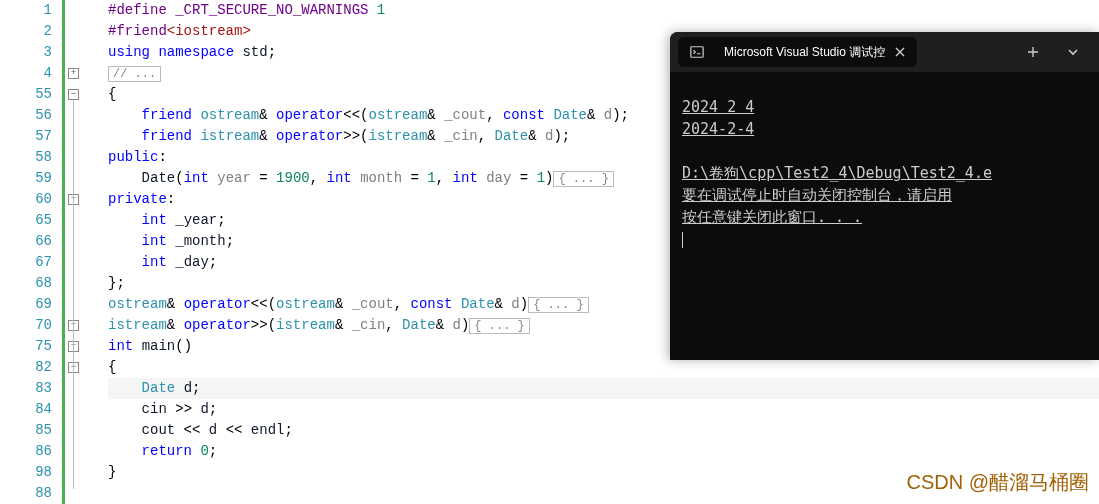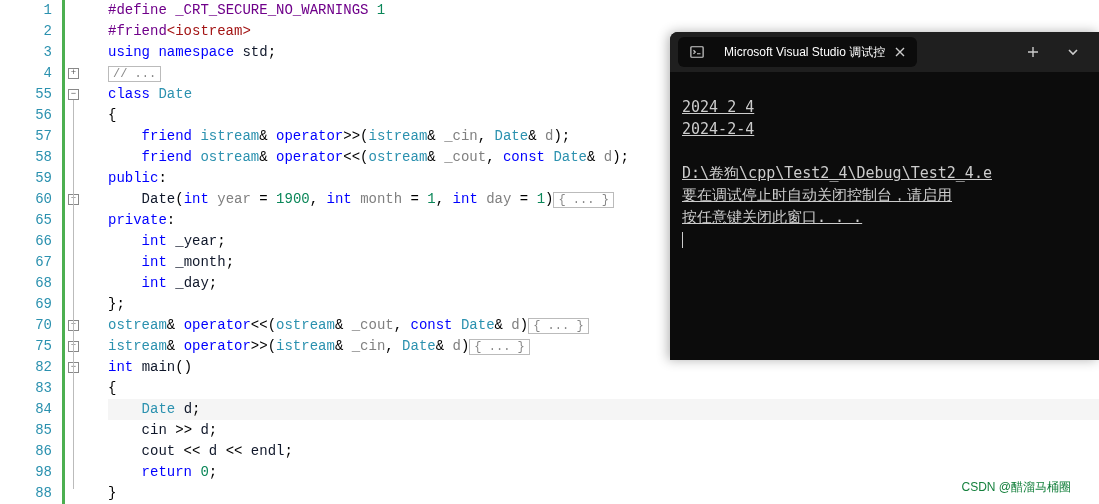--- a/index.html
+++ b/index.html
@@ -27,21 +27,21 @@
     .titlebar { height: 40px; background: #1f1f1f; display: flex; align-items: center; padding: 0 8px; color: #fff; font-family: 'Segoe UI', sans-serif; font-size: 12px; }
     .tbar-icon { width: 18px; height: 18px; margin-right: 10px; display: flex; align-items: center; justify-content: center; }
     .tab { display: flex; align-items: center; gap: 8px; padding: 6px 10px; background: #0c0c0c; border-radius: 6px; }
     .tab-close { width: 14px; height: 14px; display: flex; align-items: center; justify-content: center; color: #ccc; cursor: pointer; }
     .tbar-right { margin-left: auto; display: flex; gap: 4px; }
     .tbar-btn { width: 36px; height: 28px; display: flex; align-items: center; justify-content: center; color: #ccc; }
     .console-body { padding: 24px 12px; line-height: 22px; white-space: pre; font-size: 15px; text-decoration: underline; }
     .cursor-blink { display: inline-block; width: 1px; height: 16px; background: #ccc; vertical-align: middle; animation: blink 1s steps(1) infinite; }
     @keyframes blink { 50% { opacity: 0; } }
     
-    .watermark { position: absolute; right: 28px; bottom: 8px; font-family: 'Microsoft YaHei', sans-serif; font-size: 12px; color: #15803d; }
+    .watermark { position: absolute; right: 10px; bottom: 8px; font-family: 'Microsoft YaHei', sans-serif; font-size: 20px; color: #a16207; }
   </style>
 </head>
 <body>
 
 <div class="editor">
   <div class="gutter" id="gutter">
       <div>1</div>
       <div>2</div>
       <div>3</div>
       <div>4</div>
@@ -75,24 +75,23 @@
       <div class="fold" style="top: 341px;">+</div>
       <div class="fold" style="top: 362px;">−</div>
       <div class="vline" style="top: 100px; height: 284px;"></div>
       <div class="vline" style="top: 373px; height: 116px;"></div>
     </div>
   <div class="code" id="code">
       <div class="code-line"><span class="def">#define</span> <span class="def">_CRT_SECURE_NO_WARNINGS</span> <span class="num">1</span></div>
       <div class="code-line"><span class="def">#friend</span><span class="str">&lt;iostream&gt;</span></div>
       <div class="code-line"><span class="kw">using</span> <span class="kw">namespace</span> <span class="id">std</span>;</div>
       <div class="code-line"><span class="collapsed-box">// ...</span></div>
-      <div class="code-line"><span class="kw">class</span> <span class="type">Date</span></div>
       <div class="code-line">{</div>
+      <div class="code-line">    <span class="kw">friend</span> <span class="type">ostream</span>&amp; <span class="kw">operator</span>&lt;&lt;(<span class="type">ostream</span>&amp; <span class="param">_cout</span>, <span class="kw">const</span> <span class="type">Date</span>&amp; <span class="param">d</span>);</div>
       <div class="code-line">    <span class="kw">friend</span> <span class="type">istream</span>&amp; <span class="kw">operator</span>&gt;&gt;(<span class="type">istream</span>&amp; <span class="param">_cin</span>, <span class="type">Date</span>&amp; <span class="param">d</span>);</div>
-      <div class="code-line">    <span class="kw">friend</span> <span class="type">ostream</span>&amp; <span class="kw">operator</span>&lt;&lt;(<span class="type">ostream</span>&amp; <span class="param">_cout</span>, <span class="kw">const</span> <span class="type">Date</span>&amp; <span class="param">d</span>);</div>
       <div class="code-line"><span class="kw">public</span>:</div>
       <div class="code-line">    <span class="id">Date</span>(<span class="kw">int</span> <span class="param">year</span> = <span class="num">1900</span>, <span class="kw">int</span> <span class="param">month</span> = <span class="num">1</span>, <span class="kw">int</span> <span class="param">day</span> = <span class="num">1</span>)<span class="collapsed-box">{ ... }</span></div>
       <div class="code-line"><span class="kw">private</span>:</div>
       <div class="code-line">    <span class="kw">int</span> <span class="id">_year</span>;</div>
       <div class="code-line">    <span class="kw">int</span> <span class="id">_month</span>;</div>
       <div class="code-line">    <span class="kw">int</span> <span class="id">_day</span>;</div>
       <div class="code-line">};</div>
       <div class="code-line"><span class="type">ostream</span>&amp; <span class="kw">operator</span>&lt;&lt;(<span class="type">ostream</span>&amp; <span class="param">_cout</span>, <span class="kw">const</span> <span class="type">Date</span>&amp; <span class="param">d</span>)<span class="collapsed-box">{ ... }</span></div>
       <div class="code-line"><span class="type">istream</span>&amp; <span class="kw">operator</span>&gt;&gt;(<span class="type">istream</span>&amp; <span class="param">_cin</span>, <span class="type">Date</span>&amp; <span class="param">d</span>)<span class="collapsed-box">{ ... }</span></div>
       <div class="code-line"><span class="kw">int</span> <span class="id">main</span>()</div>

